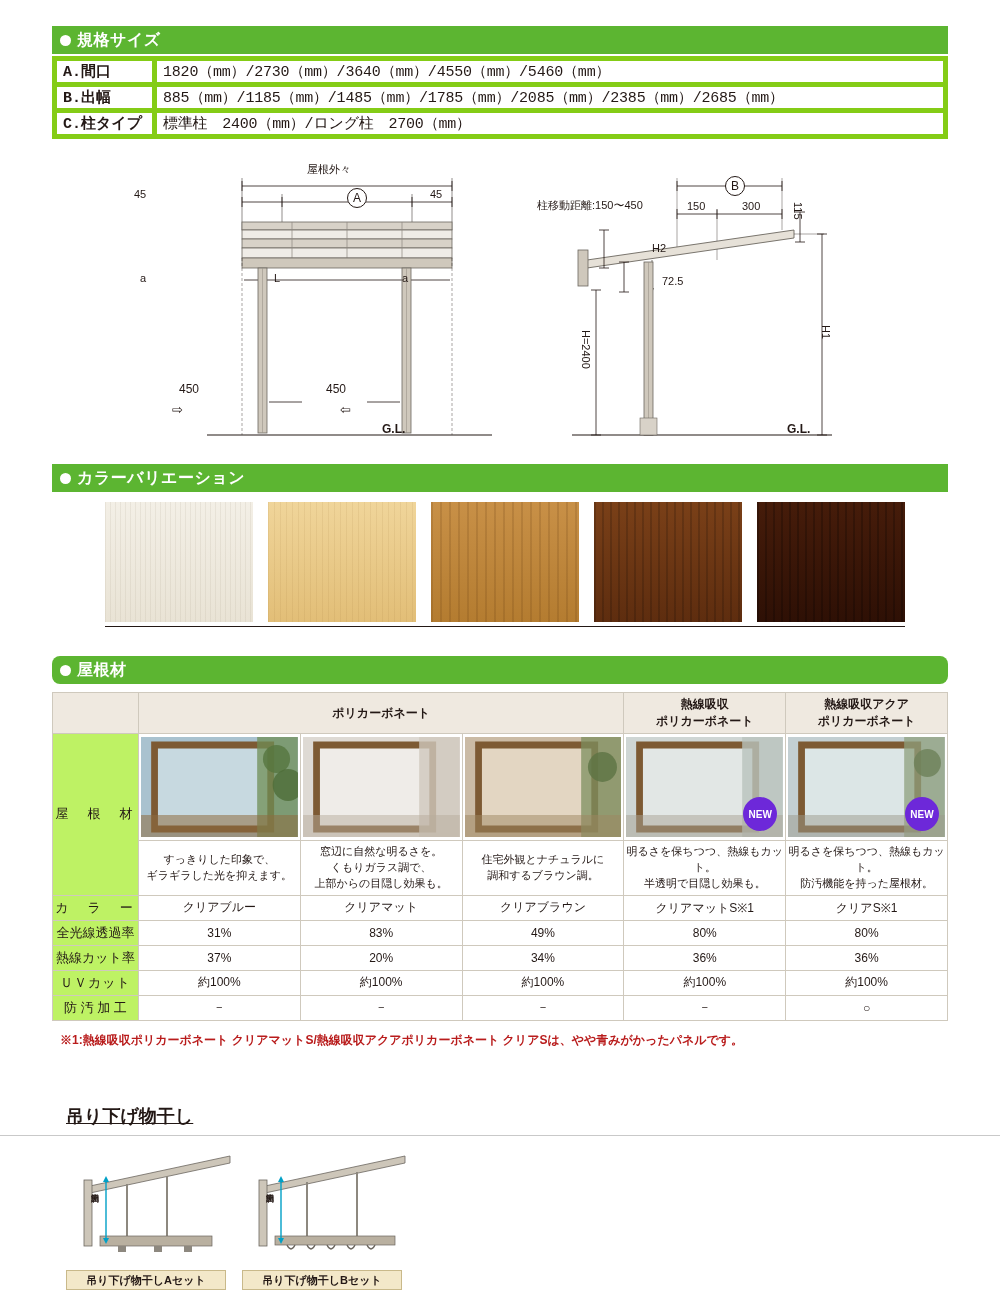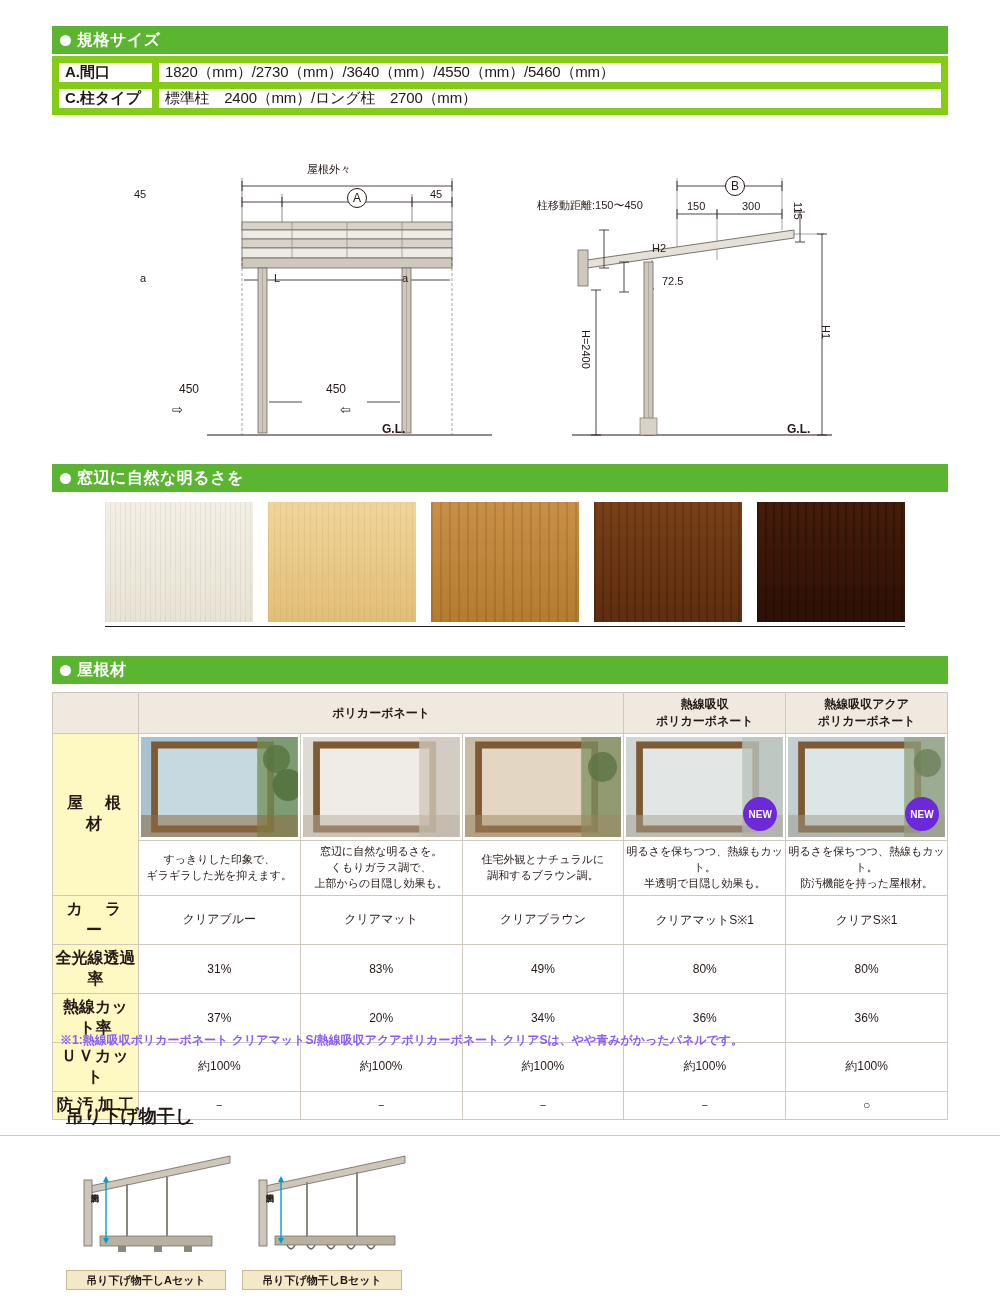--- a/index.html
+++ b/index.html
@@ -37,24 +37,25 @@
   }
 
   
   .spec-table {
     position:absolute;
     left:52px; top:56px; width:896px;
     border-collapse:collapse;
     font-size:15px;
   }
   .spec-table td {
-    border:7px solid #84cc16;
+    border:5px solid #84cc16;
     padding:0 6px;
     height:26px;
     vertical-align:middle;
+    font-family:Liberation Mono, monospace;
   }
   .spec-table td.lbl {
     width:100px;
     font-weight:bold;
     padding-left:6px;
   }
   .spec-table td.val { letter-spacing:-0.2px; }
 
   
   .drawing-area {
@@ -117,24 +118,24 @@
     background:#ffffff;
   }
   .roof-table td, .roof-table th {
     border:1px solid #cfc9bd;
     text-align:center;
     vertical-align:middle;
     padding:3px 2px;
   }
   .roof-table .rowlabel {
     width:86px;
-    background:#fef9c3;
-    font-weight:bold;
+    background:#bef264;
+    font-weight:normal;
     letter-spacing:3px;
-    font-size:16px;
+    font-size:13px;
   }
   .roof-table .grouphead {
     background:#efe9e0;
     font-weight:bold;
     font-size:12px;
     height:34px;
   }
   .photo-cell { padding:0; height:100px; }
   .photo {
     width:100%; height:100px;
@@ -155,21 +156,21 @@
   .desc-cell {
     font-size:11px;
     line-height:1.45;
     height:46px;
     padding:3px 4px;
   }
   .note-red {
     position:absolute;
     left:60px; top:1032px;
     font-size:12px;
-    color:#8b5cf6;
+    color:#b91c1c;
     font-weight:bold;
   }
 
   
   .opt-title {
     position:absolute;
     left:66px; top:1104px;
     font-size:18px;
     font-weight:bold;
     text-decoration:underline;
@@ -204,20 +205,24 @@
   <div class="sec-head" style="left:52px; top:26px; width:896px;">
     <span class="bullet"></span>
     <span>規格サイズ</span>
   </div>
 
   <table class="spec-table">
     <tbody>
         <tr>
       <td class="lbl">A.間口</td>
       <td class="val">1820（mm）/2730（mm）/3640（mm）/4550（mm）/5460（mm）</td>
+    </tr>
+    <tr>
+      <td class="lbl">B.出幅</td>
+      <td class="val">885（mm）/1185（mm）/1485（mm）/1785（mm）/2085（mm）/2385（mm）/2685（mm）</td>
     </tr>
     <tr>
       <td class="lbl">C.柱タイプ</td>
       <td class="val">標準柱　2400（mm）/ロング柱　2700（mm）</td>
     </tr>
   </tbody>
     </table>
 
   <div class="drawing-area">
 
@@ -342,21 +347,21 @@
     <div class="draw-label" style="left:740px; top:52px; writing-mode:vertical-rl;">115</div>
     <div class="draw-label" style="left:600px; top:92px;">H2</div>
     <div class="draw-label" style="left:610px; top:125px;">72.5</div>
     <div class="draw-label" style="left:528px; top:180px; writing-mode:vertical-rl;">H=2400</div>
     <div class="draw-label" style="left:768px; top:175px; writing-mode:vertical-rl;">H1</div>
     <div class="draw-label" style="left:735px; top:272px; font-size:12px; font-weight:bold;">G.L.</div>
   </div>
 
   <div class="sec-head" style="left:52px; top:464px; width:896px;">
     <span class="bullet"></span>
-    <span>窓辺に自然な明るさを</span>
+    <span>カラーバリエーション</span>
   </div>
 
   <div class="color-row">
     <div class="color-swatch" style="background:
       repeating-linear-gradient(90deg, rgba(180,170,150,0.18) 0px, rgba(180,170,150,0.18) 1px, rgba(0,0,0,0) 1px, rgba(0,0,0,0) 5px),
       linear-gradient(180deg,#f3efe6,#e9e3d5);"></div>
     <div class="color-swatch" style="background:
       repeating-linear-gradient(90deg, rgba(150,110,50,0.10) 0px, rgba(150,110,50,0.10) 1px, rgba(0,0,0,0) 1px, rgba(0,0,0,0) 6px),
       linear-gradient(180deg,#f0d59a,#e2be77);"></div>
     <div class="color-swatch" style="background:
@@ -364,21 +369,21 @@
       linear-gradient(180deg,#c89047,#b47c30);"></div>
     <div class="color-swatch" style="background:
       repeating-linear-gradient(90deg, rgba(0,0,0,0.16) 0px, rgba(0,0,0,0.16) 2px, rgba(0,0,0,0) 2px, rgba(0,0,0,0) 8px),
       linear-gradient(180deg,#7a4018,#5e2d0f);"></div>
     <div class="color-swatch" style="background:
       repeating-linear-gradient(90deg, rgba(0,0,0,0.22) 0px, rgba(0,0,0,0.22) 2px, rgba(0,0,0,0) 2px, rgba(0,0,0,0) 8px),
       linear-gradient(180deg,#461c0a,#2e1005);"></div>
   </div>
   <div class="color-underline"></div>
 
-  <div class="sec-head" style="left:52px; top:656px; width:896px;">
+  <div class="sec-head" style="left:52px; top:656px; width:896px;border-radius:8px;">
     <span class="bullet"></span>
     <span>屋根材</span>
   </div>
 
   <table class="roof-table">
     <colgroup>
       <col style="width:86px">
         <col style="width:162px">
         <col style="width:162px">
       <col style="width:162px">

